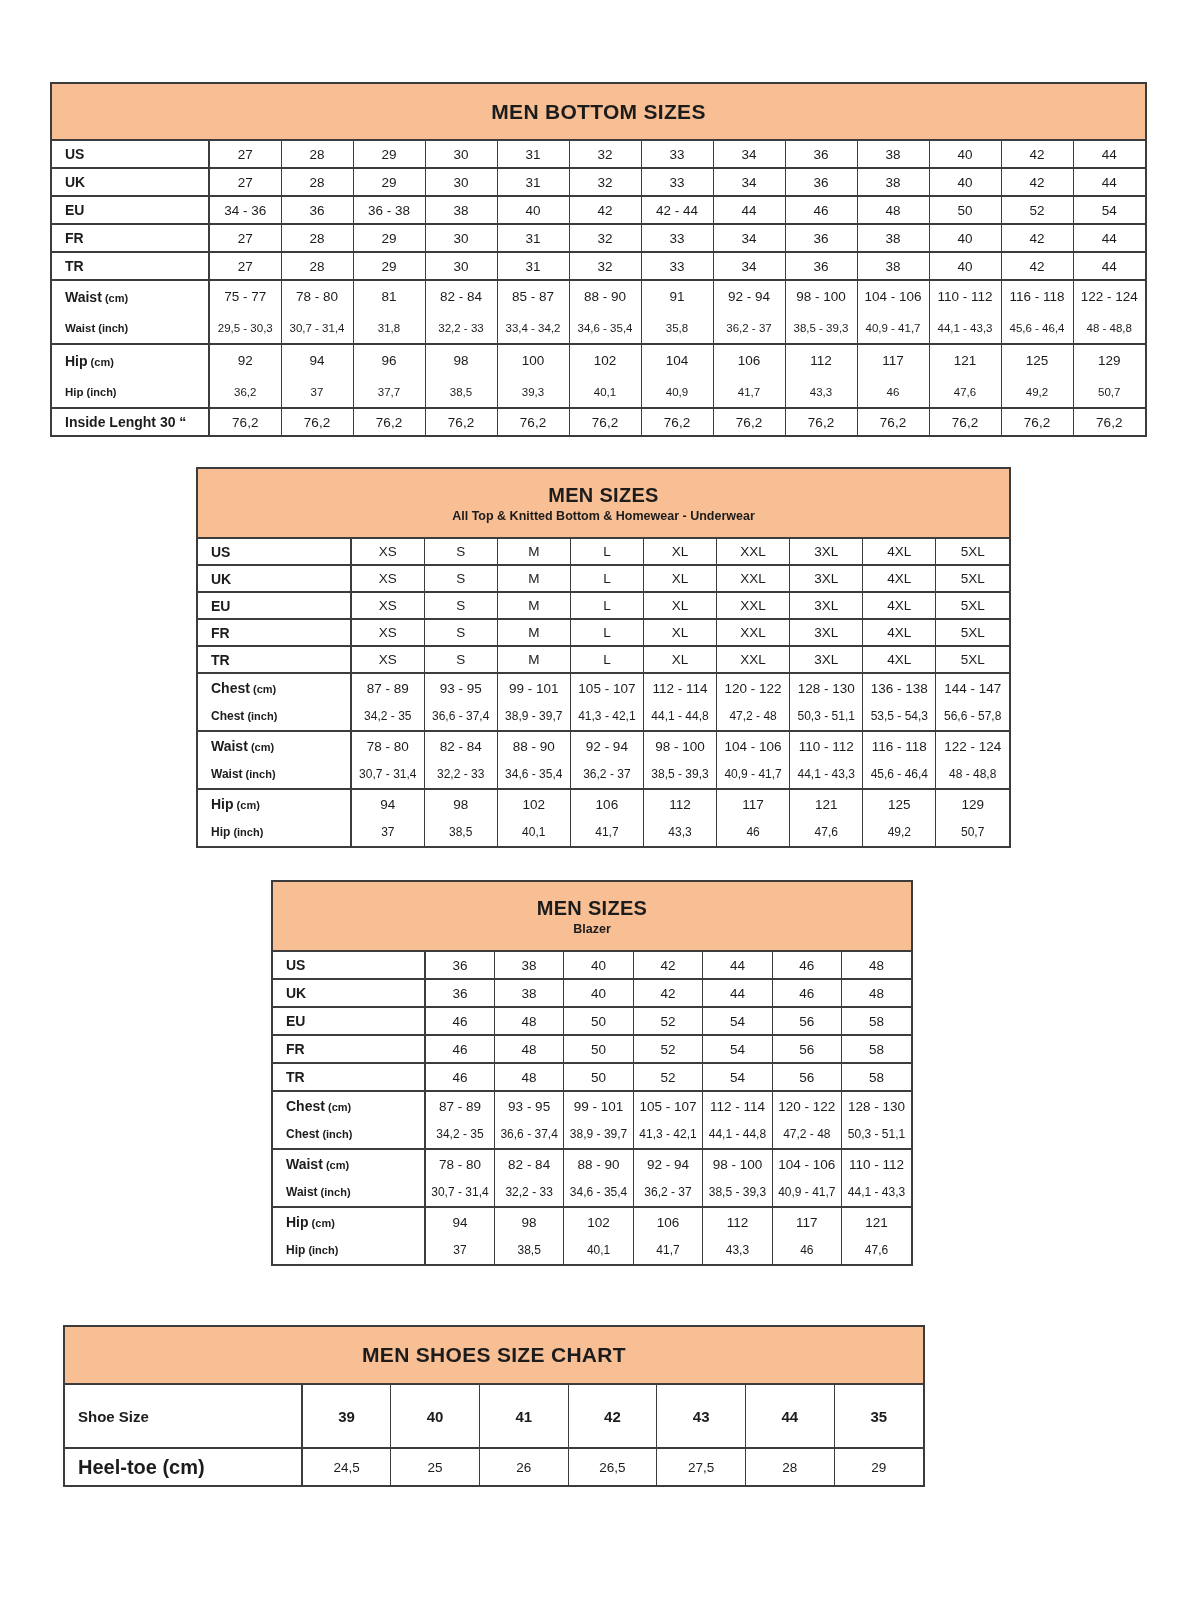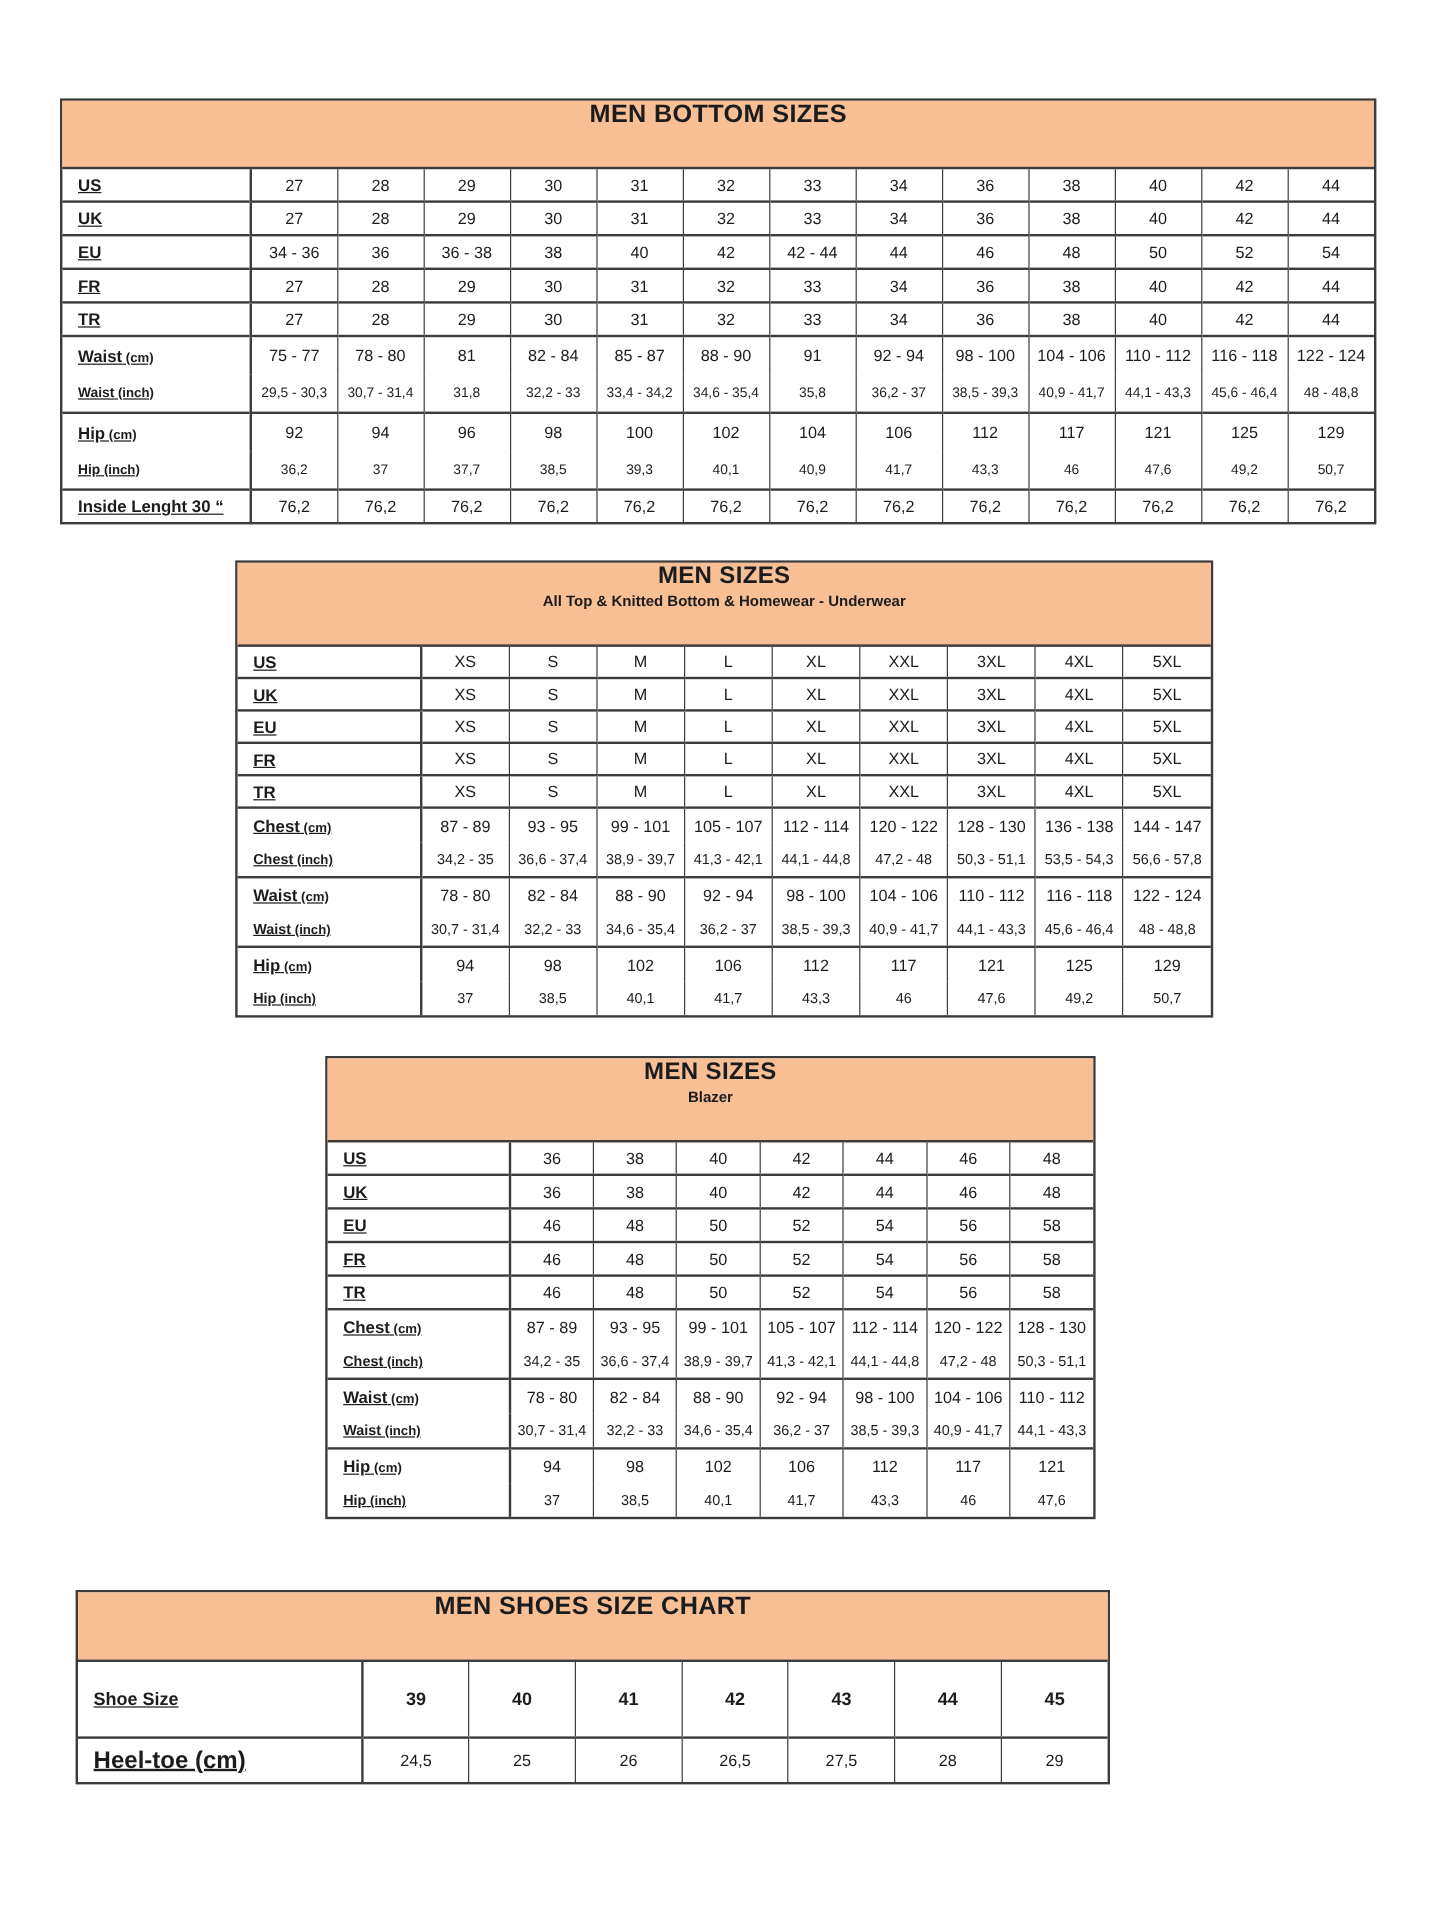--- a/index.html
+++ b/index.html
@@ -1,27 +1,27 @@
 <!DOCTYPE html>
 <html><head>
 <meta charset="utf-8">
 <style>
   html,body{margin:0;padding:0;background:#ffffff;}
   body{width:1200px;height:1605px;font-family:"Liberation Sans",sans-serif;color:#1c1c1c;-webkit-font-smoothing:antialiased;}
 
   .tbl-box{border:2px solid #3c3c3c;background:#ffffff;box-sizing:border-box;}
-  .tbl-head{background:#f8be94;border-bottom:2px solid #3c3c3c;display:flex;flex-direction:column;align-items:center;text-align:center;}
+  .tbl-head{background:#f8be94;border-bottom:2px solid #3c3c3c;display:flex;flex-direction:column;justify-content:center;align-items:center;text-align:center;}
   .tbl-title{font-weight:700;font-size:21px;letter-spacing:.3px;}
   .tbl-subtitle{font-weight:700;font-size:12.5px;margin-top:2px;}
   .tbl-subtitle:empty{display:none;}
 
   table{border-collapse:collapse;width:100%;table-layout:fixed;}
   td{border:0;border-top:2px solid #3c3c3c;border-left:1px solid #3c3c3c;text-align:center;vertical-align:middle;font-size:14px;padding:0 2px;overflow:hidden;white-space:nowrap;}
   tr:first-child td{border-top:0;}
-  td:first-child{border-left:0;text-decoration:underline;}
+  td:first-child{border-left:0;}
   td.label-cell{text-align:left;padding-left:13px;font-weight:700;border-right:2px solid #3c3c3c;}
   td.label-cell .unit{font-size:11px;font-weight:700;}
 
   tr.kind-size td{height:26px;}
   tr.kind-single td{height:26px;}
   tr.kind-cm td{height:31px;border-bottom:0;}
   tr.kind-inch td{border-top:0;height:31px;font-size:12px;}
   tr.kind-inch td.label-cell{font-size:14px;}
 
   
@@ -557,21 +557,21 @@
       </colgroup>
       <tbody>
         <tr class="kind-shoe">
           <td class="label-cell"><span>Shoe Size</span></td>
           <td>39</td>
           <td>40</td>
           <td>41</td>
           <td>42</td>
           <td>43</td>
           <td>44</td>
-          <td>45</td>
+          <td>35</td>
         </tr>
         <tr class="kind-heel">
           <td class="label-cell"><span>Heel-toe (cm)</span></td>
           <td>24,5</td>
           <td>25</td>
           <td>26</td>
           <td>26,5</td>
           <td>27,5</td>
           <td>28</td>
           <td>29</td>

